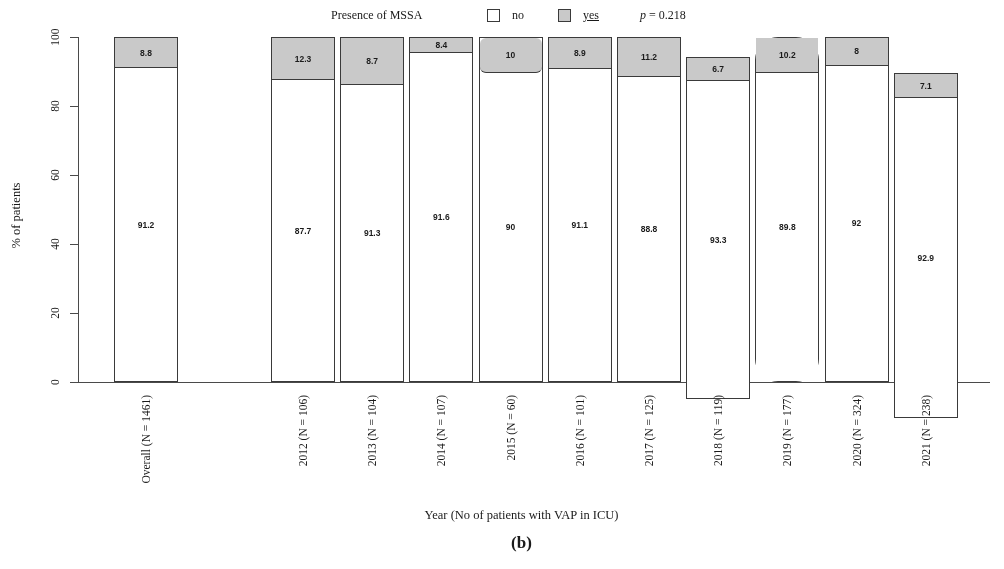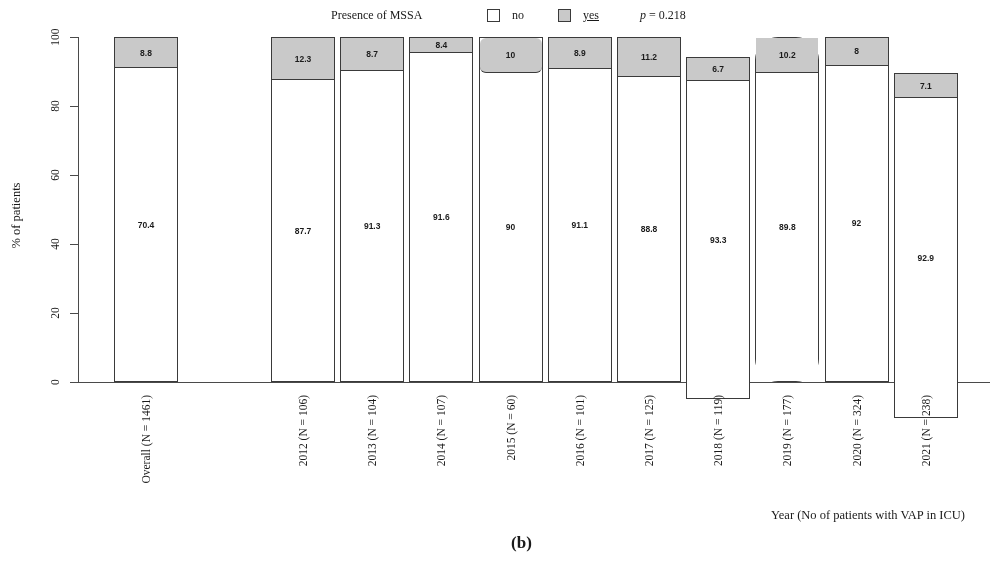--- a/index.html
+++ b/index.html
@@ -32,21 +32,21 @@
   
   .bar{position:absolute;box-sizing:border-box;border:1.5px solid #3a3a3a;background:#ffffff;display:flex;flex-direction:column;}
   .seg-yes{box-sizing:border-box;background:#c9c9c9;border-bottom:1.5px solid #3a3a3a;display:flex;align-items:center;justify-content:center;}
   .seg-no{flex:1;display:flex;align-items:center;justify-content:center;background:#ffffff;}
   .seg-label{font-family:"Liberation Sans", sans-serif;font-weight:bold;font-size:8.5px;color:#1b1b1b;}
   
   .xlab-anchor{position:absolute;width:0;height:0;}
   .xlab{display:inline-block;white-space:nowrap;font-size:11.5px;line-height:13px;
         transform:rotate(-90deg) translateX(-100%);transform-origin:0 0;}
   
-  .xaxis-title{position:absolute;left:78px;top:508px;width:887px;text-align:right;font-size:12.5px;}
+  .xaxis-title{position:absolute;left:78px;top:508px;width:887px;text-align:center;font-size:12.5px;}
   .caption{position:absolute;left:78px;top:533px;width:887px;text-align:center;font-size:17px;font-weight:bold;}
 </style>
 </head>
 <body>
 
 <div class="fig">
 
   <div>
     <span class="legend-item lg-title">Presence of MSSA</span>
     <span class="swatch swatch-no"></span>
@@ -62,35 +62,35 @@
 
   <div class="yaxis-line"></div>
   <div class="xaxis-line"></div>
 
   <div id="plot" style="position:absolute;left:0;top:0;width:100%;height:100%;padding-left:32px;">
       <div class="bar" style="left: 114px; top: 37px; width: 64px; height: 345px;">
         <div class="seg-yes" style="height: 30.36px;">
           <span class="seg-label">8.8</span>
         </div>
         <div class="seg-no">
-          <span class="seg-label">70.4</span>
+          <span class="seg-label">91.2</span>
         </div>
       </div>
       <div class="xlab-anchor" style="left: 140px; top: 391px;"><span class="xlab">Overall (N = 1461)</span></div>
       <div class="bar" style="left: 271px; top: 37px; width: 64px; height: 345px;">
         <div class="seg-yes" style="height: 42.435px;">
           <span class="seg-label">12.3</span>
         </div>
         <div class="seg-no">
           <span class="seg-label">87.7</span>
         </div>
       </div>
       <div class="xlab-anchor" style="left: 297px; top: 391px;"><span class="xlab">2012 (N = 106)</span></div>
       <div class="bar" style="left: 340.2px; top: 37px; width: 64px; height: 345px;">
-        <div class="seg-yes" style="height: 33px;">
+        <div class="seg-yes" style="height: 47px;">
           <span class="seg-label">8.7</span>
         </div>
         <div class="seg-no">
           <span class="seg-label">91.3</span>
         </div>
       </div>
       <div class="xlab-anchor" style="left: 366.2px; top: 391px;"><span class="xlab">2013 (N = 104)</span></div>
       <div class="bar" style="left: 409.4px; top: 37px; width: 64px; height: 345px;">
         <div class="seg-yes" style="height: 15px;">
           <span class="seg-label">8.4</span>

